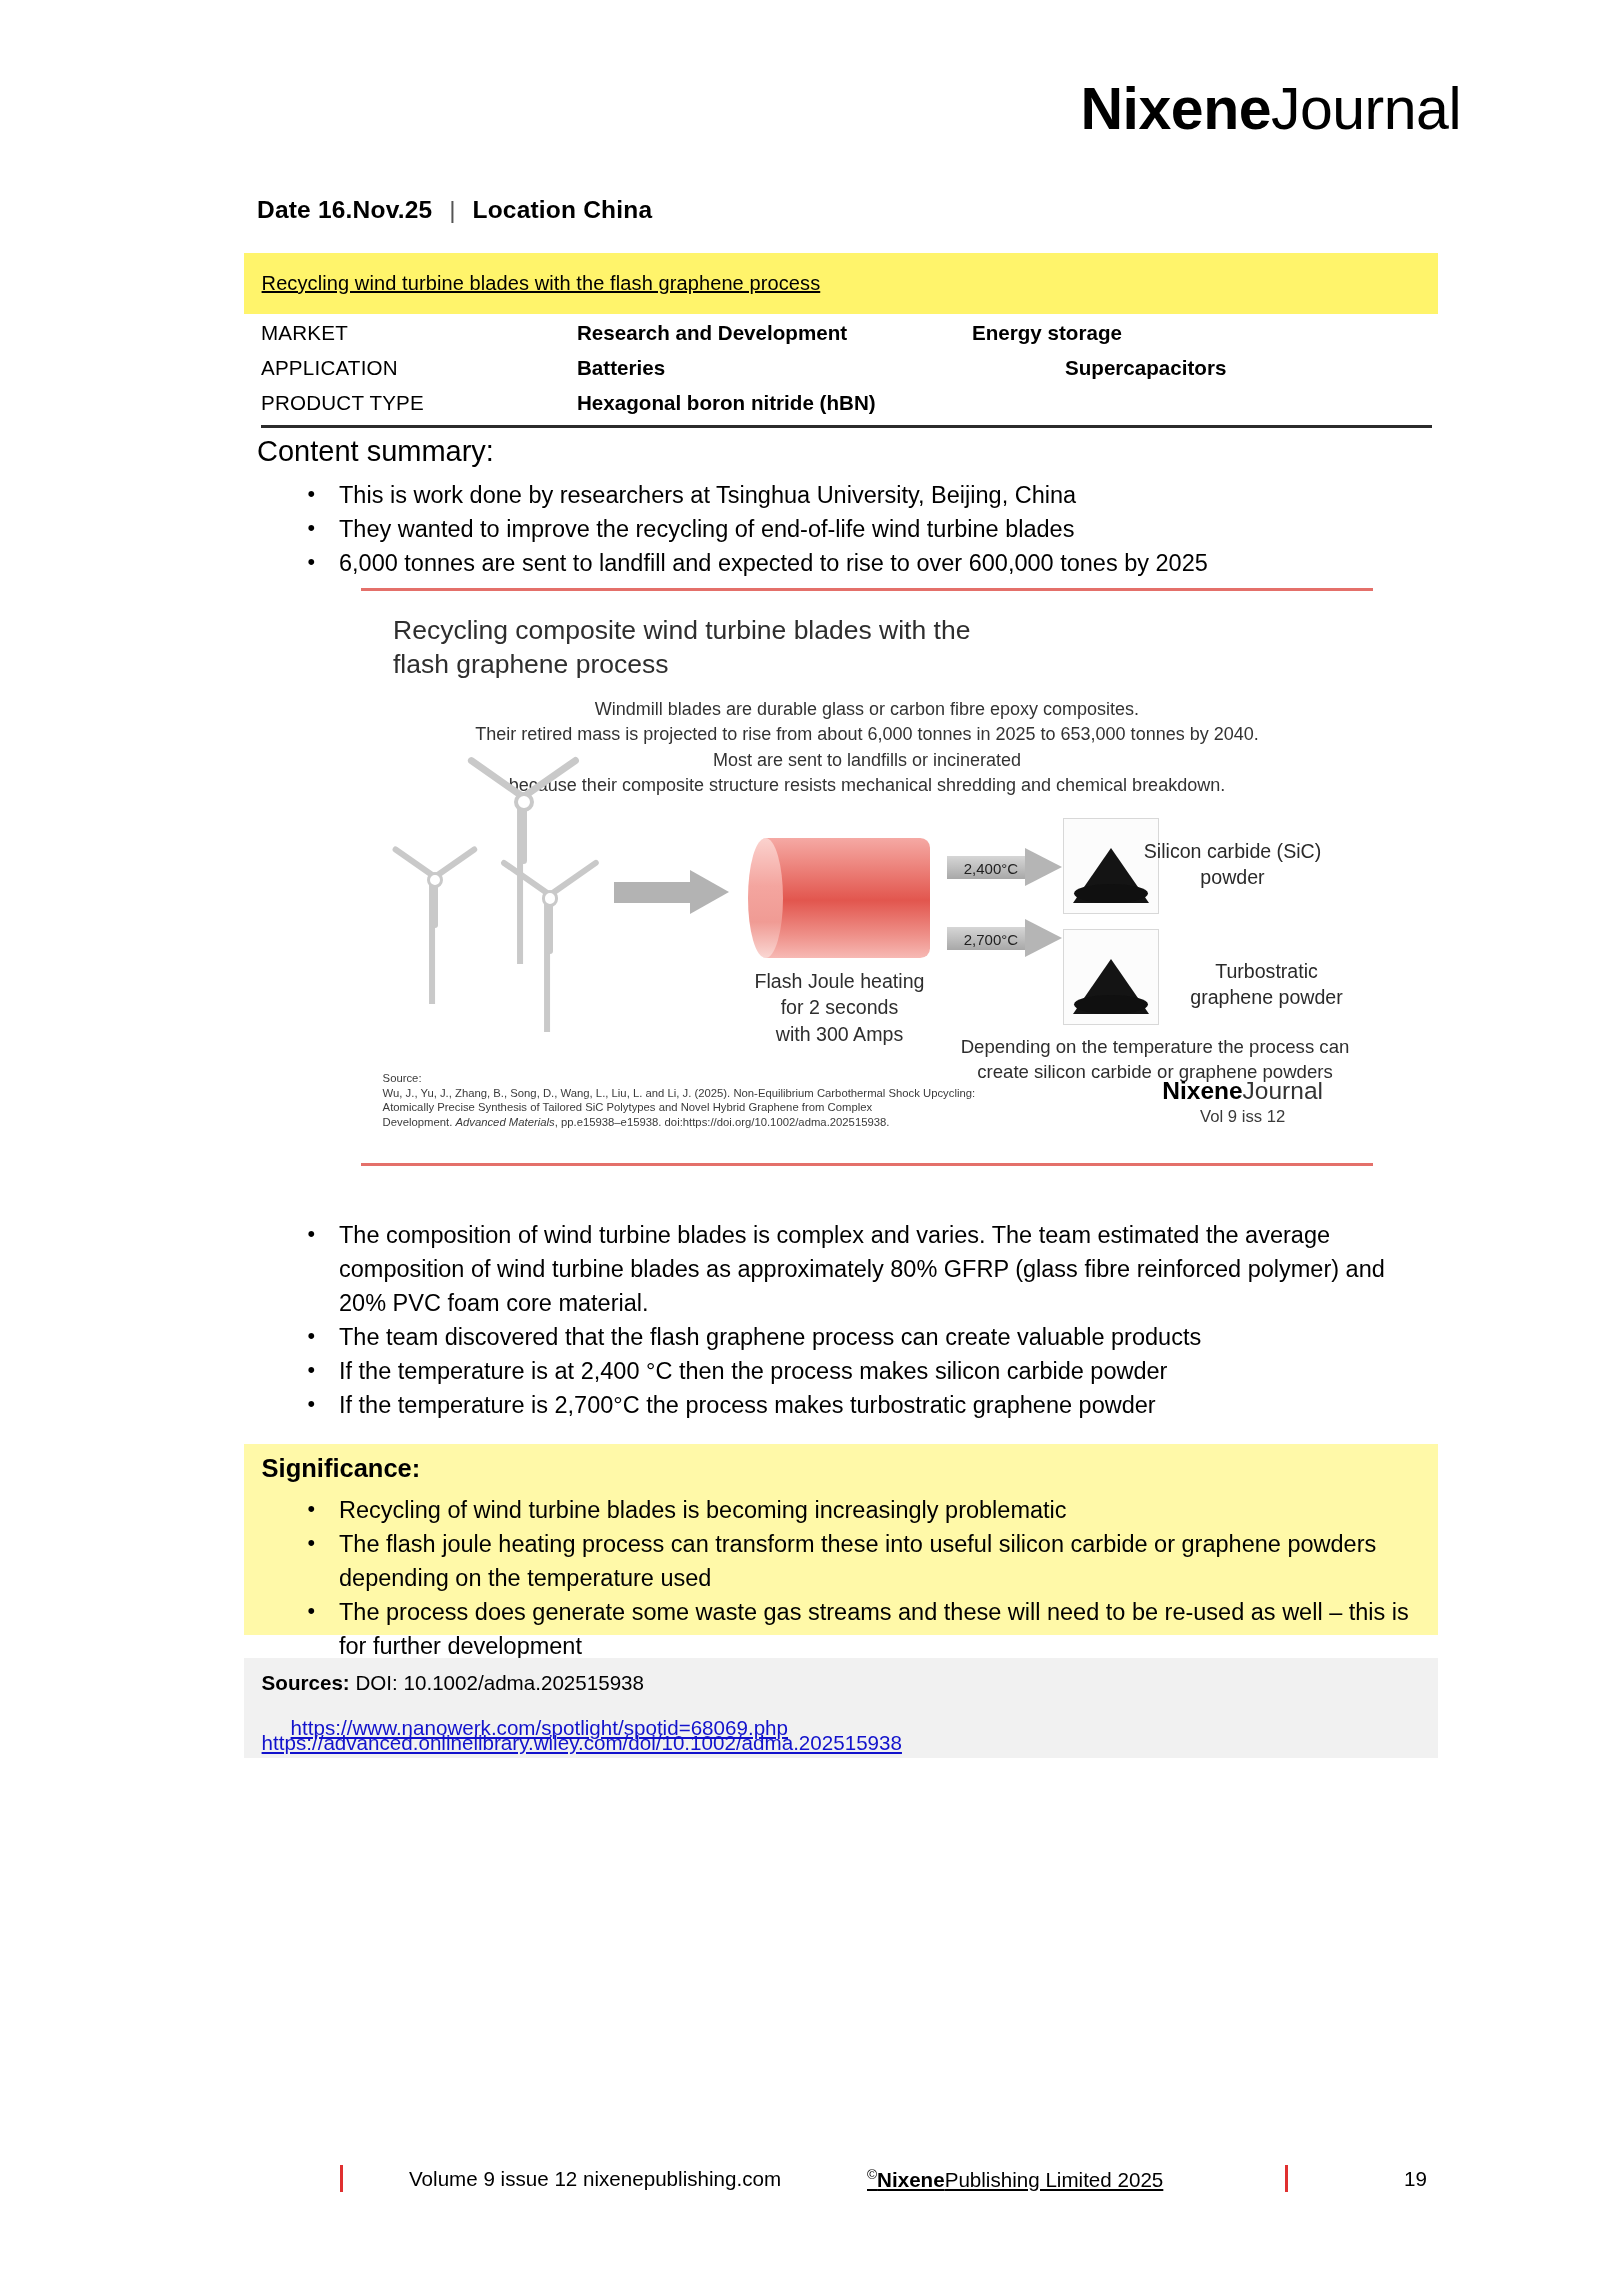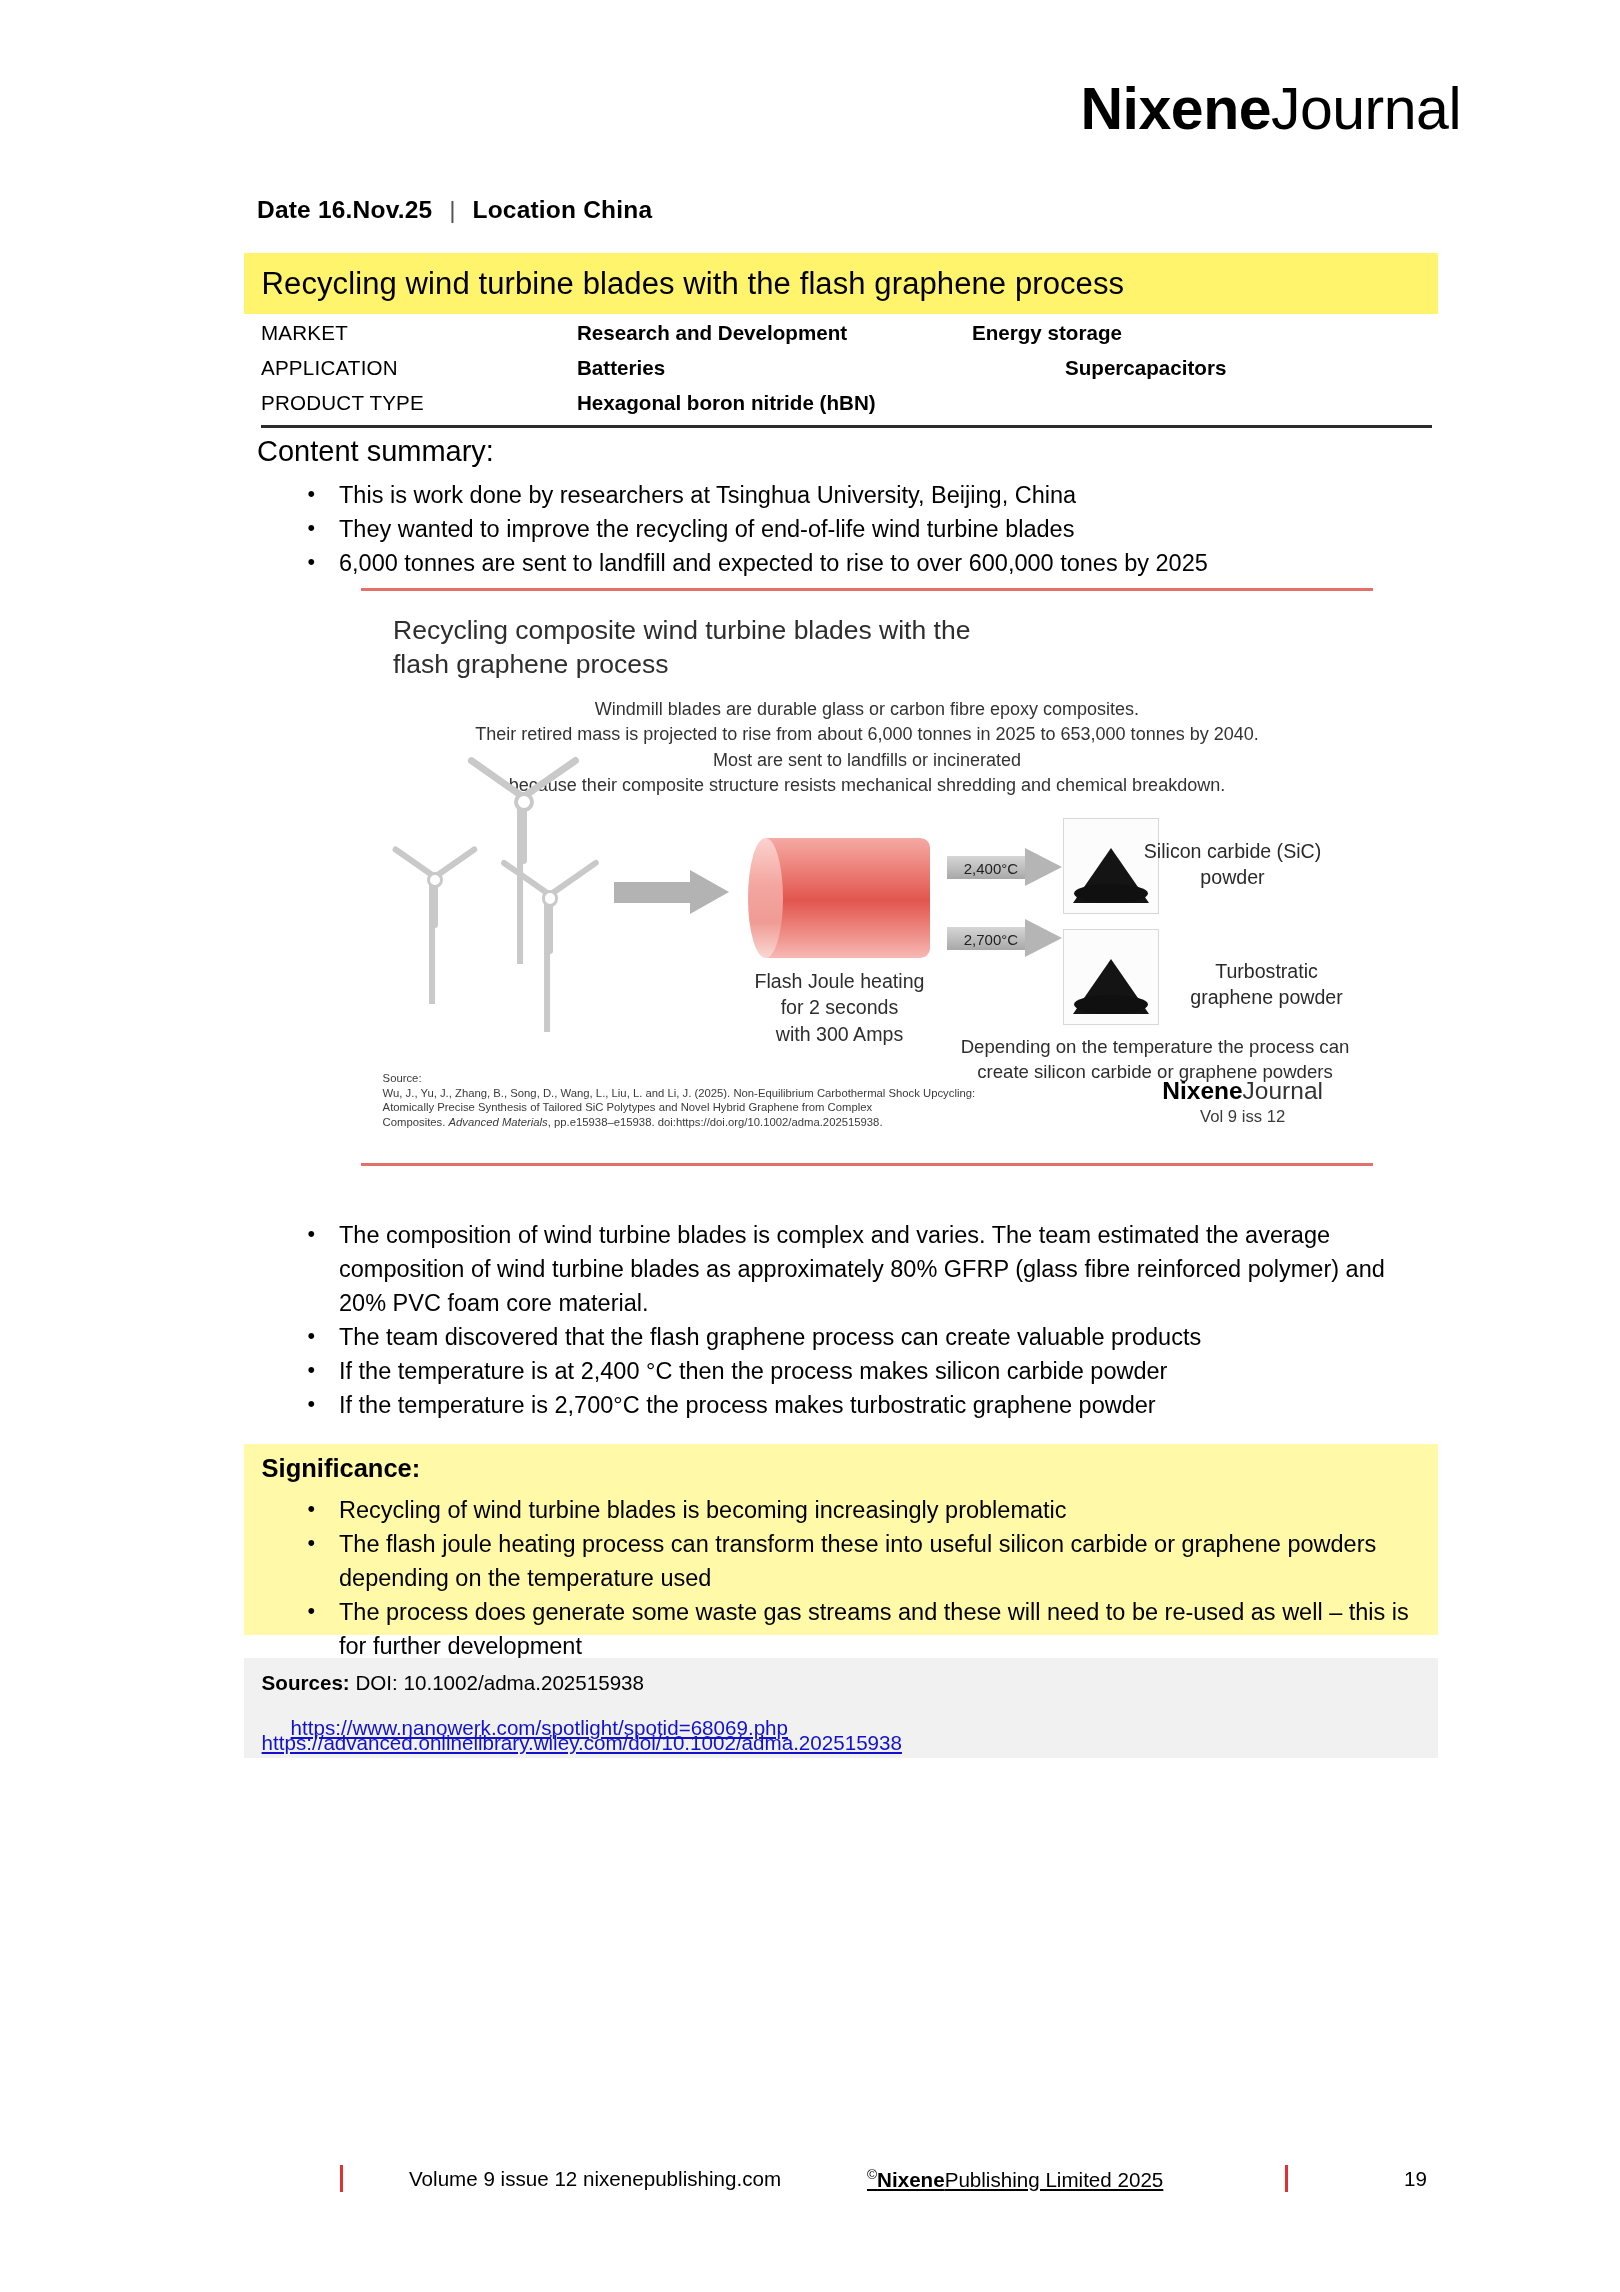--- a/index.html
+++ b/index.html
@@ -61,24 +61,25 @@
     left: 244px;
     top: 253px;
     width: 1194px;
     height: 61px;
     background: #FFF46B;
     display: flex;
     align-items: center;
   }
   .title-banner .title-text {
     padding-left: 17.6px;
-    font-size: 31px;
+    font-size: 20px;
     font-weight: 400;
     letter-spacing: 0.1px;
     white-space: nowrap;
+    text-decoration: underline;
   }
 
   
   .meta-table {
     position: absolute;
     left: 261px;
     top: 321px;
     width: 1171px;
   }
   .meta-row {
@@ -626,21 +627,21 @@
 powder</div>
       <div class="prod-label prod-2" style="white-space:pre-line">Turbostratic
 graphene powder</div>
 
       <div class="depend-note">Depending on the temperature the process can create silicon carbide or graphene powders</div>
 
       <div class="fig-source">
         <div>Source:</div>
         <div>Wu, J., Yu, J., Zhang, B., Song, D., Wang, L., Liu, L. and Li, J. (2025). Non-Equilibrium Carbothermal Shock Upcycling:</div>
         <div>Atomically Precise Synthesis of Tailored SiC Polytypes and Novel Hybrid Graphene from Complex</div>
-        <div><span>Composites. </span><span class="it">Advanced Materials</span><span>, pp.e15938–e15938. doi:https://doi.org/10.1002/adma.202515938.</span></div>
+        <div><span>Development. </span><span class="it">Advanced Materials</span><span>, pp.e15938–e15938. doi:https://doi.org/10.1002/adma.202515938.</span></div>
       </div>
 
       <div class="fig-brand">
         <div class="bname"><span class="b1">Nixene</span><span class="b2">Journal</span></div>
         <div class="bvol">Vol 9  iss 12</div>
       </div>
 
     </div>
   </div>
 

